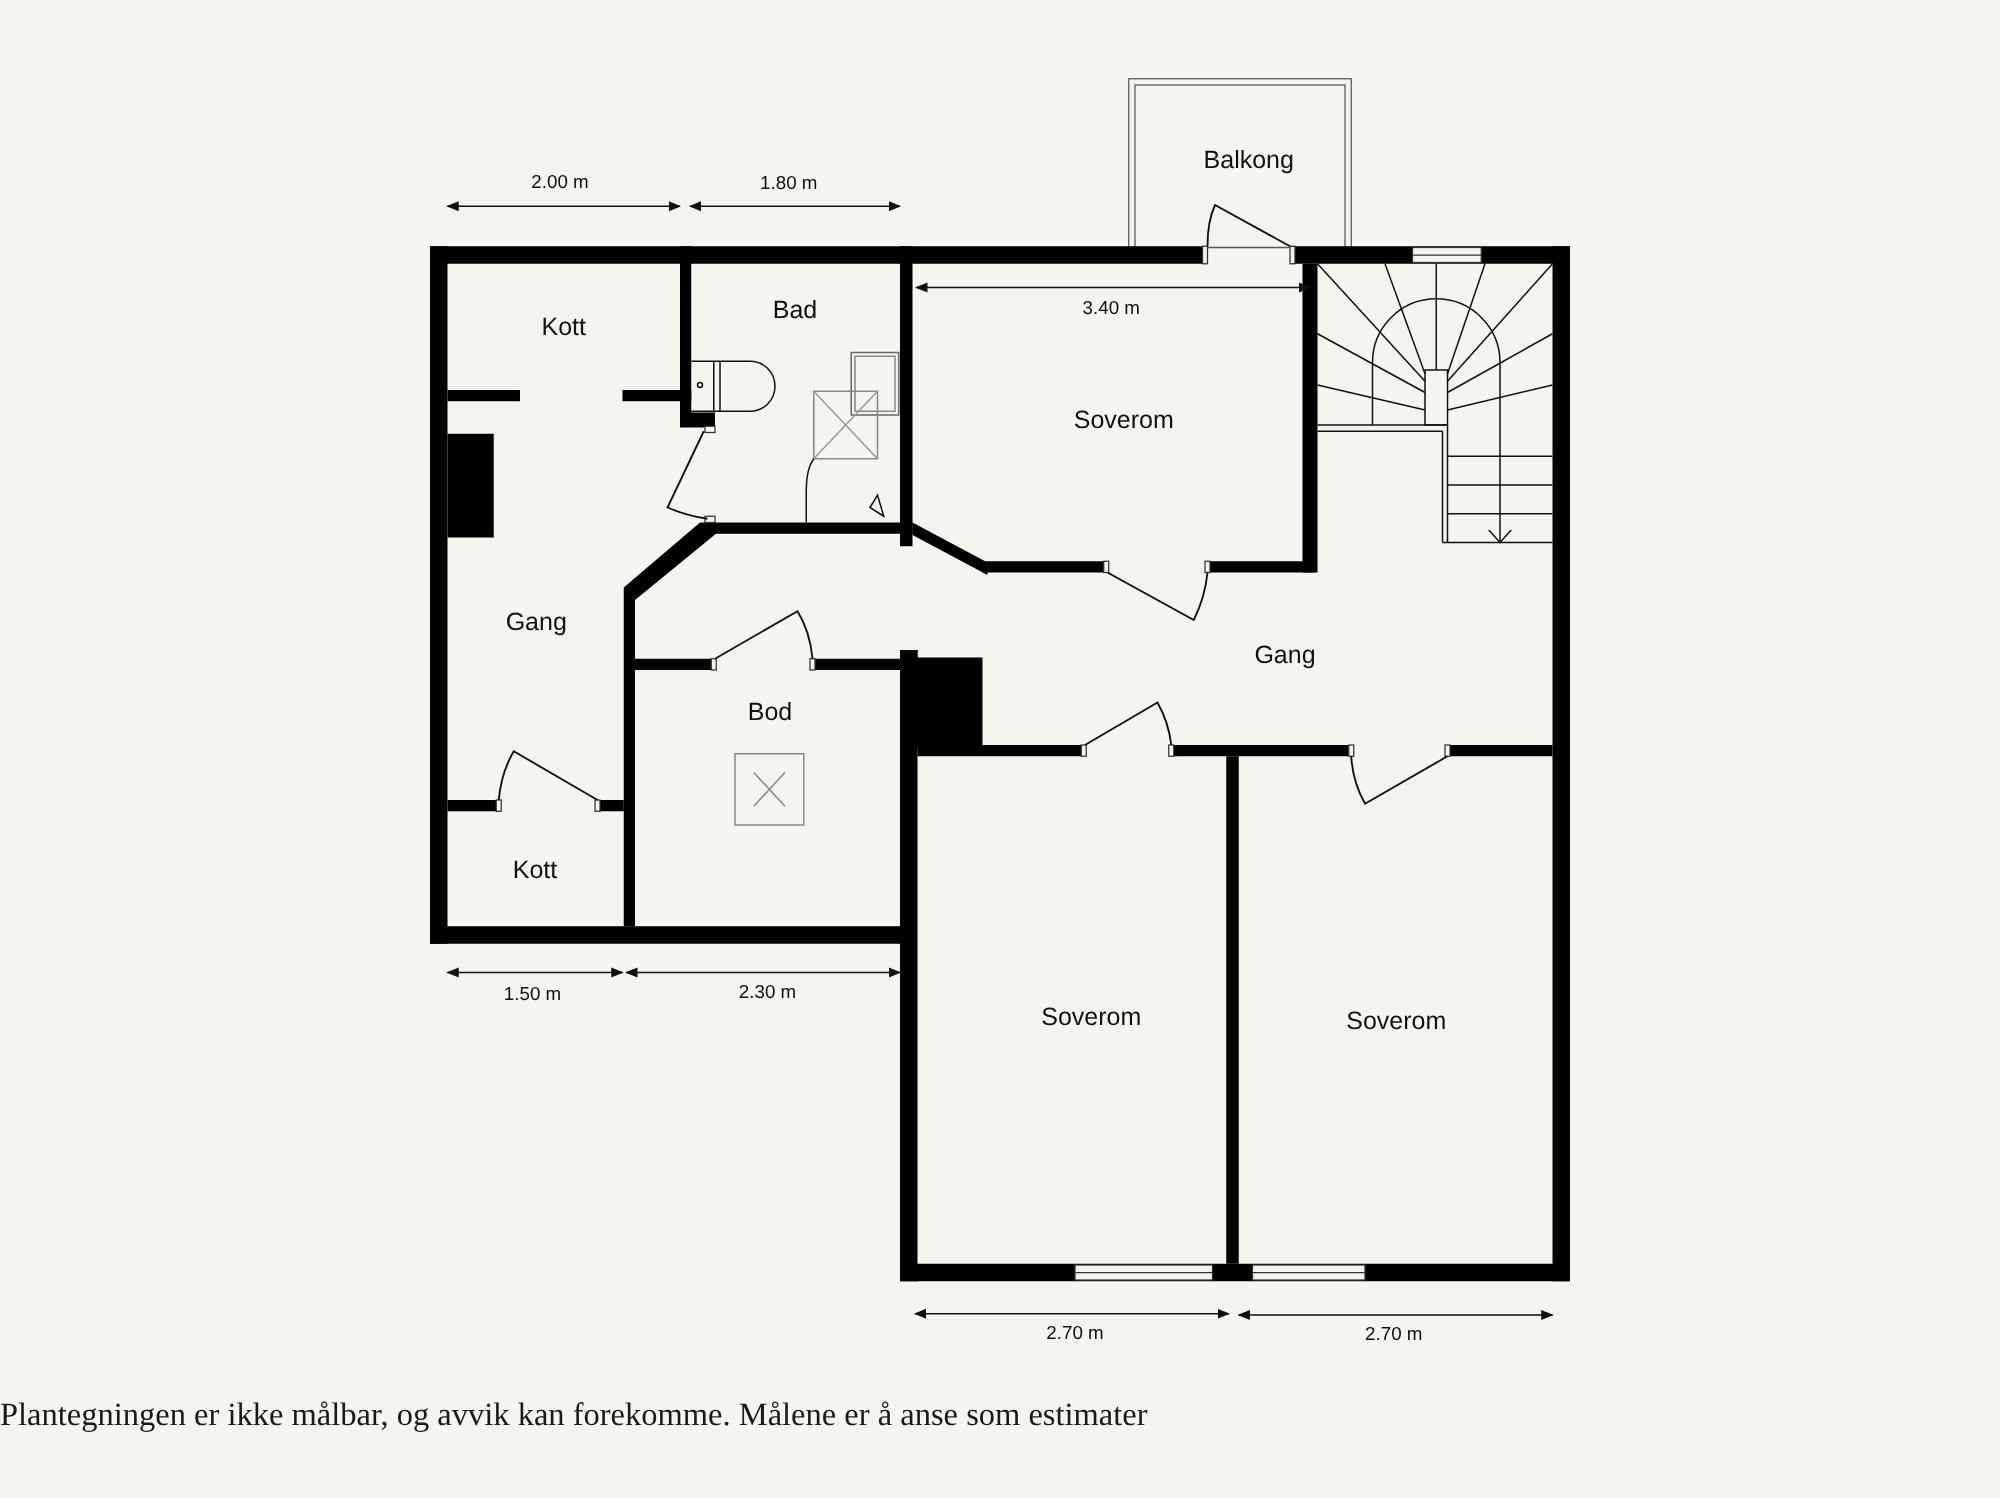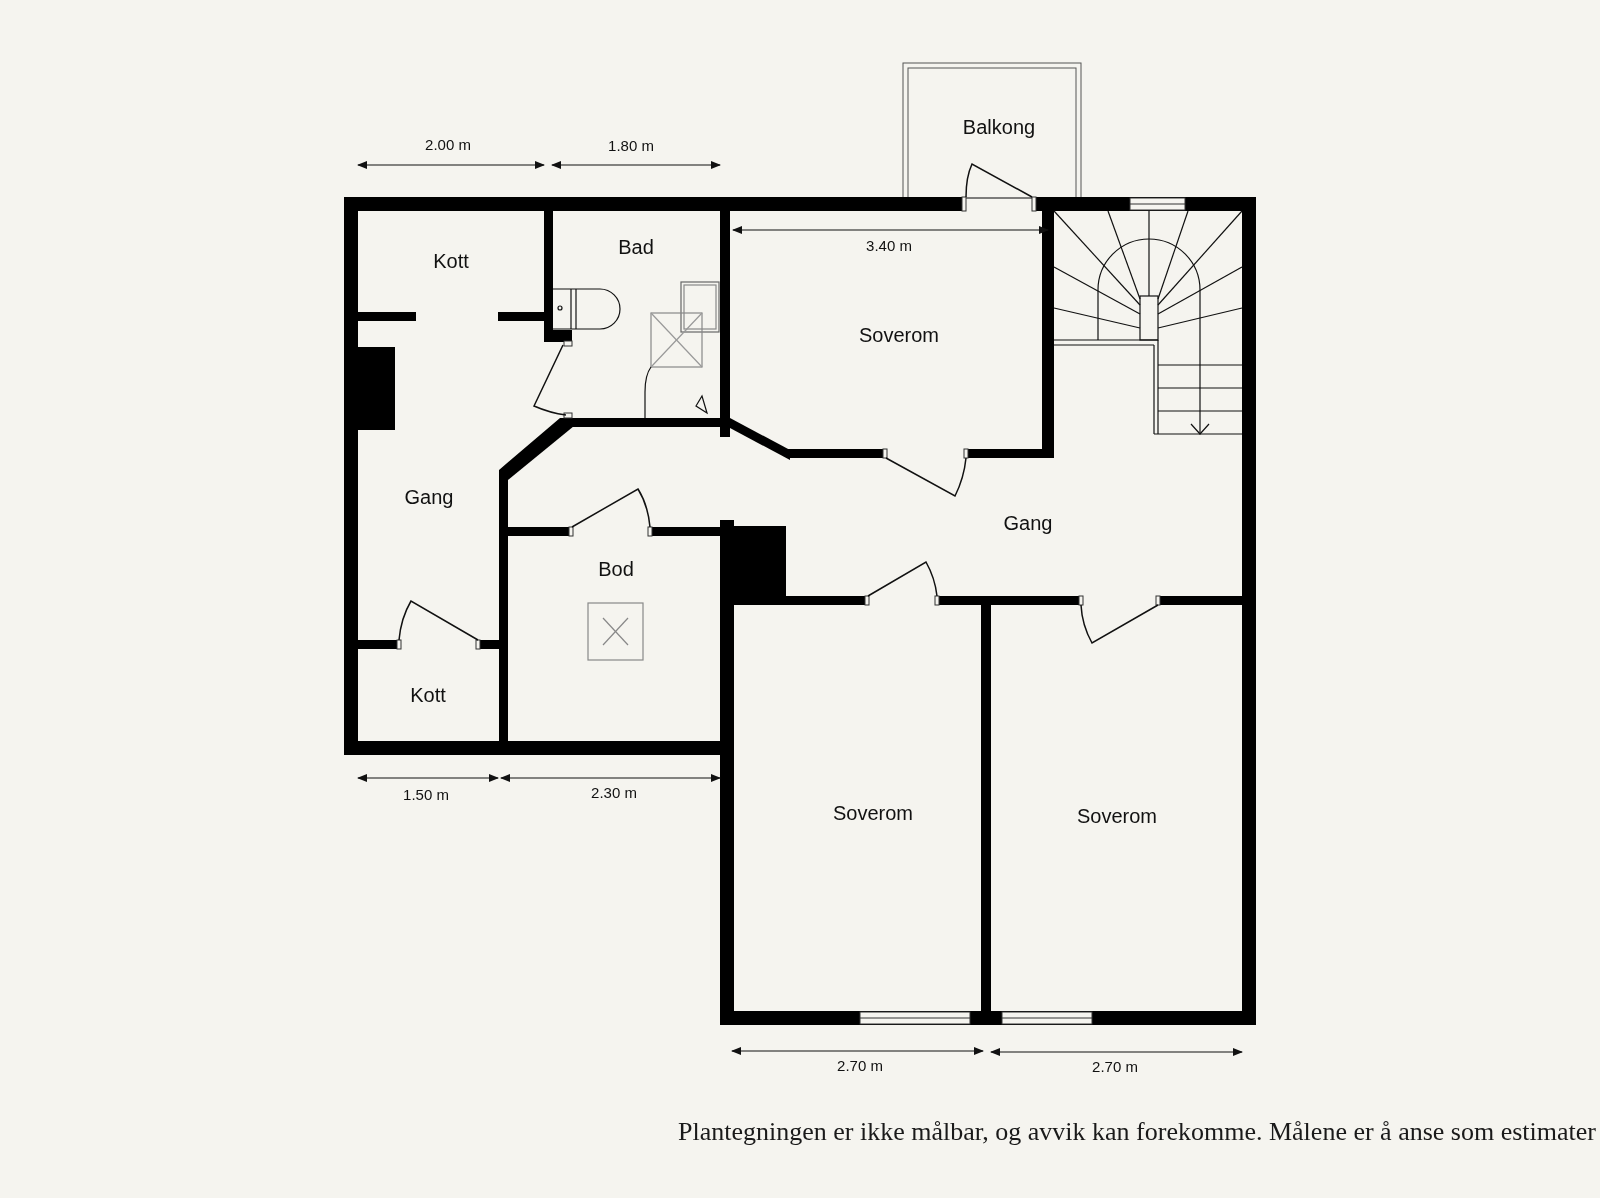--- a/index.html
+++ b/index.html
@@ -17,21 +17,21 @@
   }
   .dim-label {
     font-family: "Liberation Sans", sans-serif;
     font-size: 15px;
     fill: #111;
   }
   .disclaimer {
     position: absolute;
     left: 0; width: 1596px;
     top: 1117px;
-    text-align: right;
+    text-align: left;
     font-family: "Liberation Serif", serif;
     font-size: 26px;
     color: #1a1a1a;
   }
   .wall { fill: #000; }
   .thin { fill: none; stroke: #111; stroke-width: 1.5; }
   .thin-g { fill: none; stroke: #555; stroke-width: 1; }
   .door-jamb { fill: #f5f4ef; stroke: #333; stroke-width: 1; }
   .window { fill: #f5f4ef; stroke: #333; stroke-width: 1; }
 </style>

